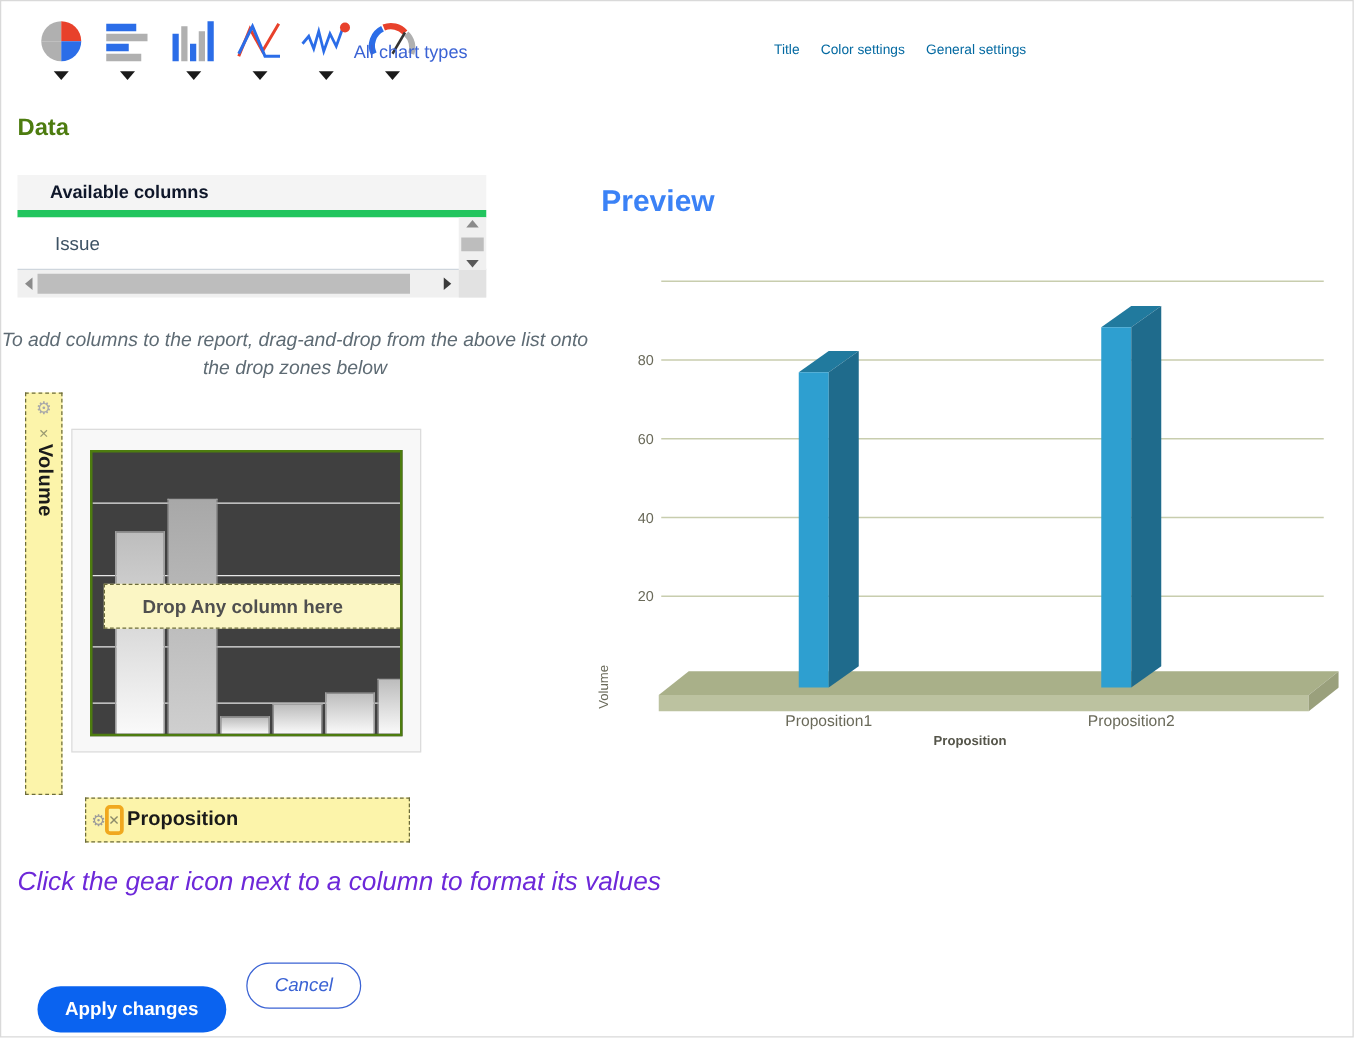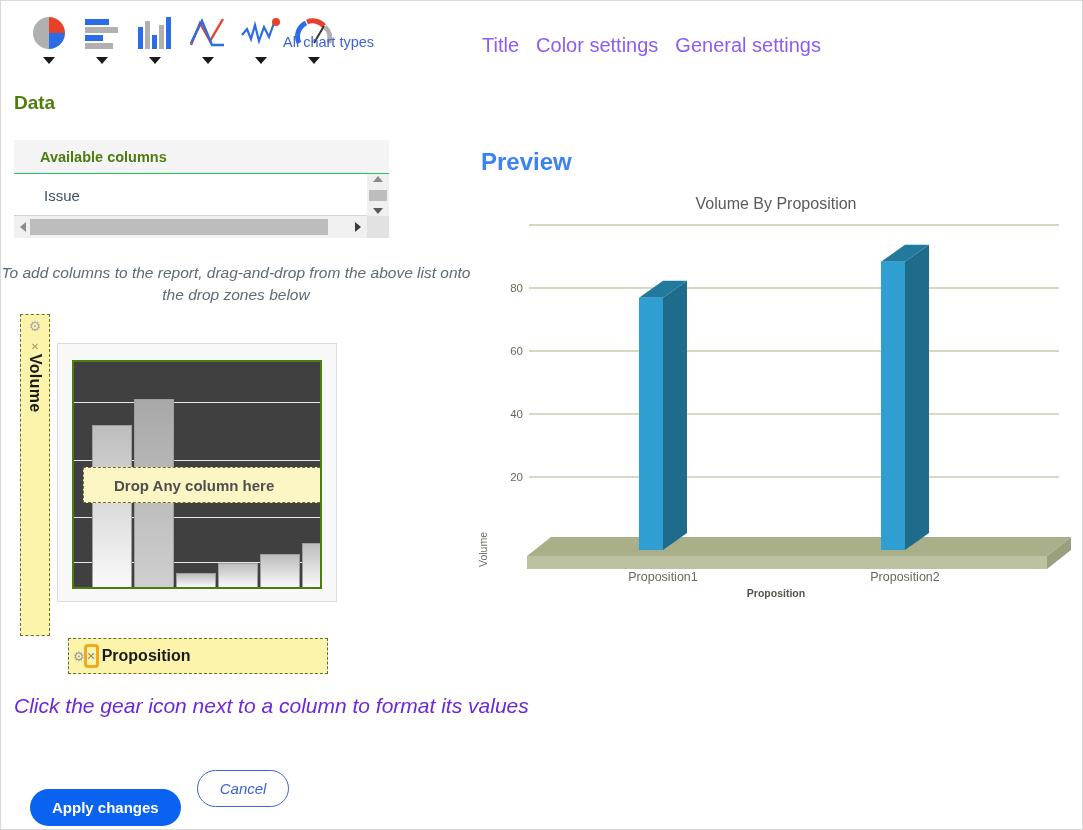--- a/index.html
+++ b/index.html
@@ -21,30 +21,30 @@
   .ct-icon { height:42px; display:flex; align-items:center; justify-content:center; }
   .ct-caret {
     width:0;height:0;border-left:6px solid transparent;border-right:6px solid transparent;
     border-top:7px solid #1a1a1a; margin-top:3px;
   }
   .all-types {
     position:absolute; left:283px; top:34px;
     font-size:14.5px; color:#3b63d4; cursor:pointer;
   }
   .top-links { position:absolute; right:112px; top:34px; display:flex; gap:17px; }
-  .top-links a { font-size:20px; color:#8b5cf6; text-decoration:none; cursor:pointer; white-space:nowrap; }
+  .top-links a { font-size:11px; color:#0369a1; text-decoration:none; cursor:pointer; white-space:nowrap; }
 
   
   .data-title { position:absolute; left:14px; top:92px; font-size:19px; font-weight:bold; color:#4d7c0f; }
 
   .cols-panel { position:absolute; left:14px; top:140px; width:375px; }
   .cols-head {
-    height:34px; background:#f4f4f4; border-bottom:1px solid #22c55e;
+    height:34px; background:#f4f4f4; border-bottom:6px solid #22c55e;
     display:flex; align-items:center; padding-left:26px;
-    font-size:14.5px; font-weight:bold; color:#4d7c0f;
+    font-size:14.5px; font-weight:bold; color:#0f172a;
   }
   .cols-body { position:relative; height:42px; background:#ffffff; border-bottom:1px solid #cfd6dd; }
   .cols-item {
     height:42px; display:flex; align-items:center; padding-left:30px;
     font-size:15px; color:#3c5163; cursor:grab;
   }
   .vscroll {
     position:absolute; right:0; top:0; width:22px; height:42px; background:#f0f0f0;
     display:flex; flex-direction:column; align-items:center; justify-content:space-between; padding:2px 0;
   }
@@ -288,21 +288,20 @@
 <div class="hint-2">Click the gear icon next to a column to format its values</div>
 
 <div class="btn-row">
   <button class="btn-apply">Apply changes</button>
   <button class="btn-cancel">Cancel</button>
 </div>
 
 <div class="preview-title">Preview</div>
 
 <div class="chart-box">
-  <div class="chart-heading">Volume By Proposition</div>
 
   <svg class="svg-chart" width="590" height="400" viewBox="0 0 590 400">
 
     <line x1="48" y1="40" x2="578" y2="40" stroke="#c8cdae" stroke-width="1.3"></line>
     <line x1="48" y1="103" x2="578" y2="103" stroke="#c8cdae" stroke-width="1.3"></line>
     <line x1="48" y1="166" x2="578" y2="166" stroke="#c8cdae" stroke-width="1.3"></line>
     <line x1="48" y1="229" x2="578" y2="229" stroke="#c8cdae" stroke-width="1.3"></line>
     <line x1="48" y1="292" x2="578" y2="292" stroke="#c8cdae" stroke-width="1.3"></line>
 
     <text x="42" y="107" text-anchor="end" font-size="11.5" fill="#6a6a5a" font-family="Liberation Sans, sans-serif">80</text>

